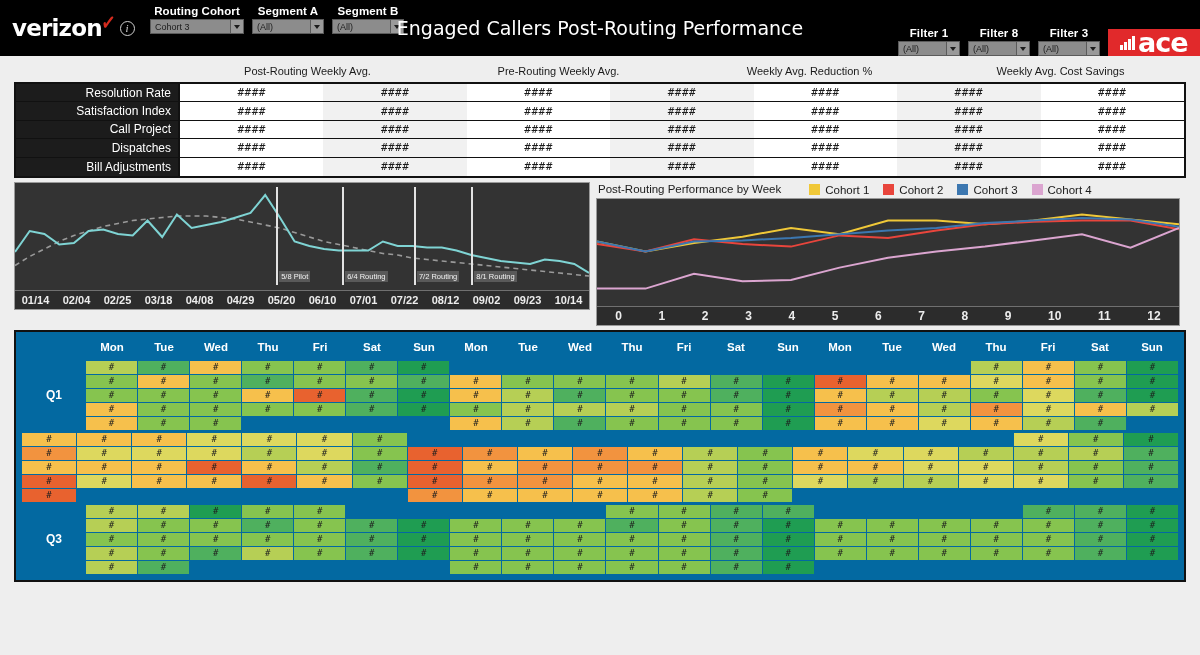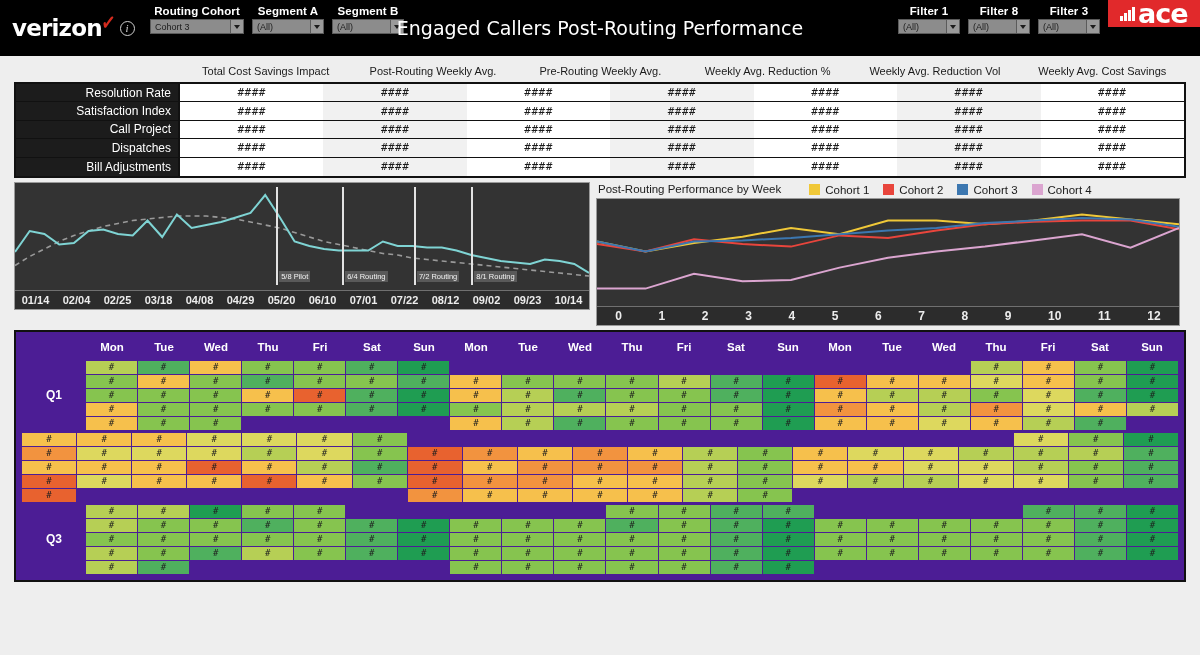--- a/index.html
+++ b/index.html
@@ -55,21 +55,21 @@
     width:13px; height:100%; background:#9a9a9a; border-left:1px solid #5b5b5b;
     display:flex; align-items:center; justify-content:center;
   }
   .dd-arrow { width:0;height:0;border-left:3px solid transparent;border-right:3px solid transparent;border-top:4px solid #1c1c1c; }
   .title-center {
     position:absolute; left:0; right:0; top:0; height:56px;
     display:flex; align-items:center; justify-content:center;
     color:#fff; font-size:19px; pointer-events:none;
     font-family:"DejaVu Sans", sans-serif;
   }
-  .header-right { margin-left:auto; display:flex; align-items:flex-start; }
+  .header-right { margin-left:auto; display:flex; align-items:flex-end; }
   .right-filters { display:flex; align-items:flex-start; padding-top:5px; padding-right:8px; }
   .ace-logo {
     width:92px; background:#e1292b; display:flex; align-items:center;
     justify-content:center; gap:3px;
   }
   .ace-bars { display:flex; align-items:flex-end; gap:1.5px; height:15px; }
   .ace-bars i { display:block; width:2.5px; background:#fff; }
   .ace-text {
     color:#fff; font-size:27px; font-weight:bold; letter-spacing:-1px;
     font-family:"DejaVu Sans", sans-serif; line-height:1;
@@ -120,21 +120,21 @@
   .axis-band.nums span { font-size:12px; }
   .refline { position:absolute; top:4px; width:2px; background:#e3e3e3; }
   .reflabel {
     position:absolute; background:rgba(120,120,120,0.55); color:#f2f2f2;
     font-size:7.5px; padding:1px 2px; white-space:nowrap;
   }
 
   
   .hm-wrap { padding:4px 14px 0 14px; }
   .hm-title { font-size:11.5px; color:#1a1a1a; padding:1px 0 3px 2px; }
-  .hm-panel { background:#4c1d95; border:2px solid #111; padding:4px 6px 6px 6px; }
+  .hm-panel { background:#0369a1; border:2px solid #111; padding:4px 6px 6px 6px; }
   .hm-daysrow { display:flex; height:22px; padding-left:64px; }
   .hm-day {
     flex:1; text-align:center; font-size:11.5px; color:#ffffff; font-weight:bold;
     display:flex; align-items:center; justify-content:center;
   }
   .hm-quarter { display:flex; margin-top:3px; }
   .hm-qlabel {
     width:64px; flex:none; color:#fff; font-size:12px; font-weight:bold;
     display:flex; align-items:center; justify-content:center;
   }
@@ -232,25 +232,23 @@
         <span class="ace-text">ace</span>
       </div>
     </div>
 
     <div class="title-center">Engaged Callers Post-Routing Performance</div>
   </div>
 
   <div class="kpi-wrap">
     <div class="kpi-head">
       <div class="rowlabel-sp"></div>
-      <div class="col">Total Cost Savings Impact</div>
       <div class="col">Post-Routing Weekly Avg.</div>
       <div class="col">Pre-Routing Weekly Avg.</div>
       <div class="col">Weekly Avg. Reduction %</div>
-      <div class="col">Weekly Avg. Reduction Vol</div>
       <div class="col">Weekly Avg. Cost Savings</div>
     </div>
     <div class="kpi-table" id="kpi-table">
         <div class="kpi-row">
           <div class="rlabel">Resolution Rate</div>
           <div class="cell">####</div>
           <div class="cell alt">####</div>
           <div class="cell">####</div>
           <div class="cell alt">####</div>
           <div class="cell">####</div>

